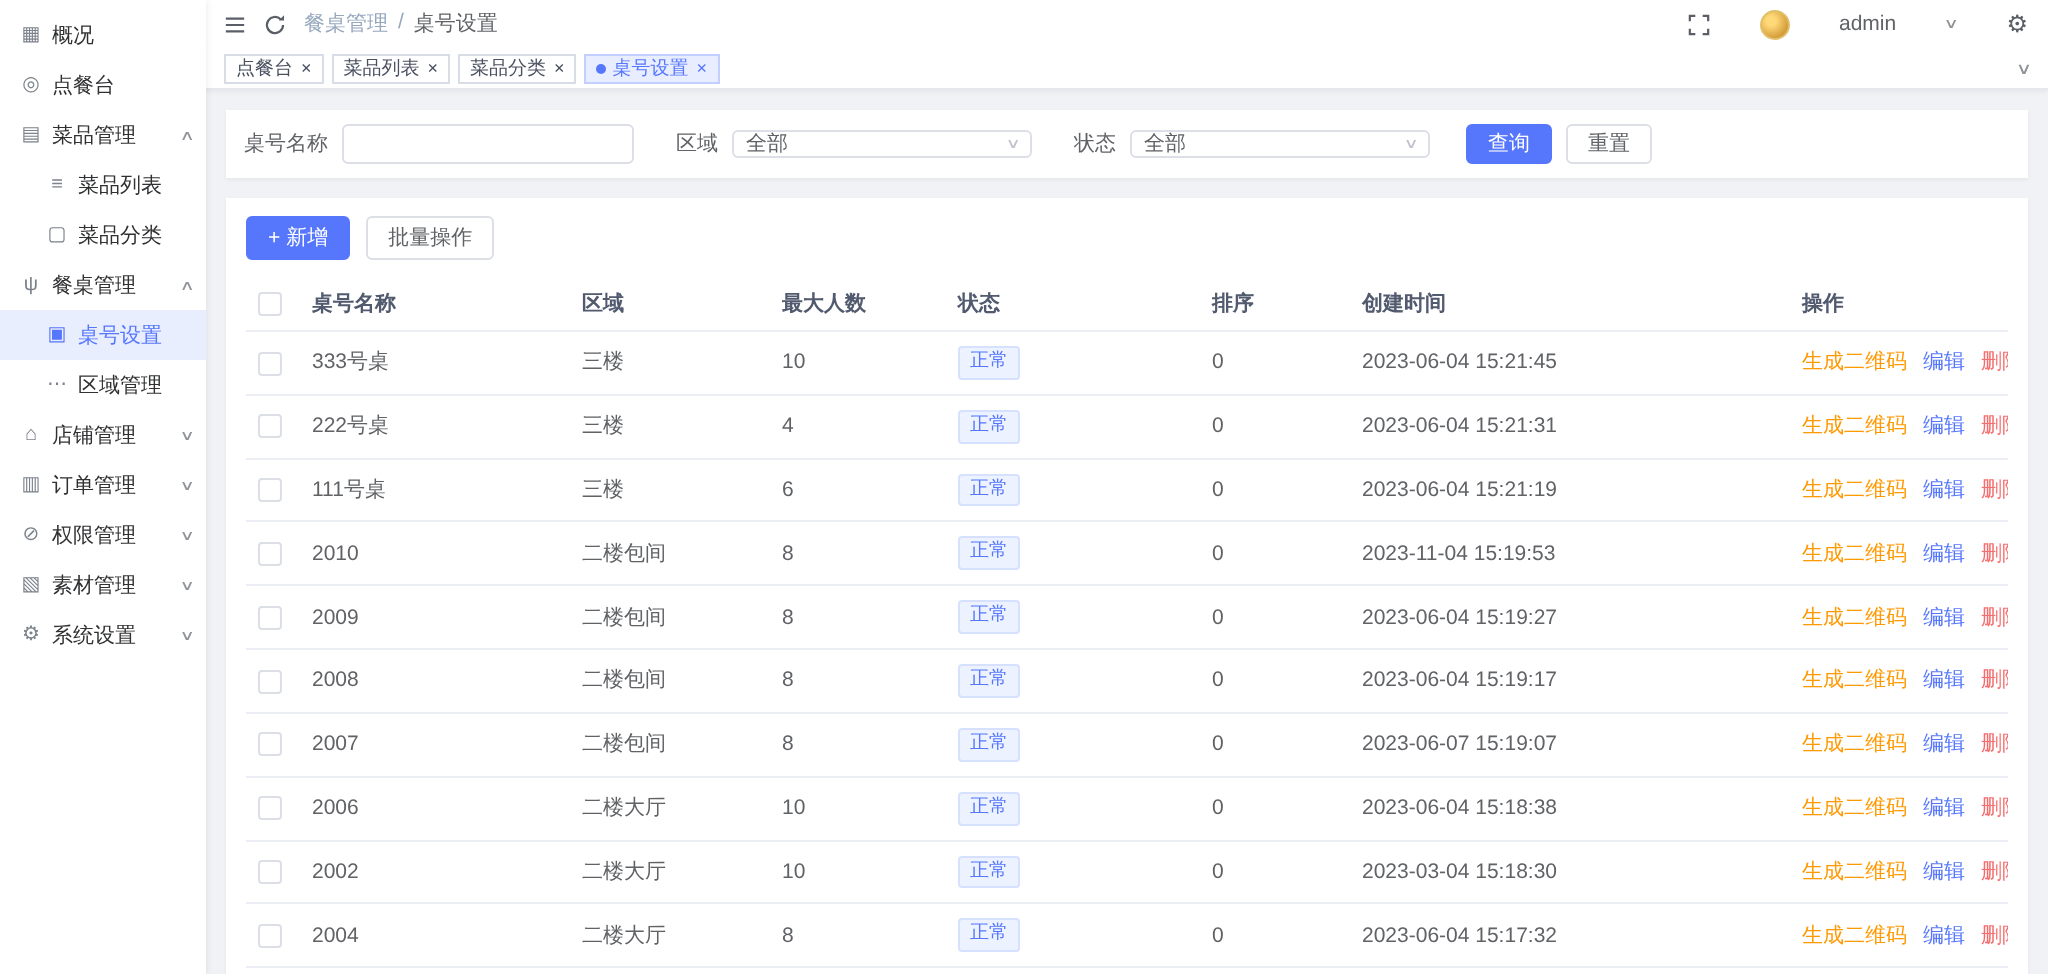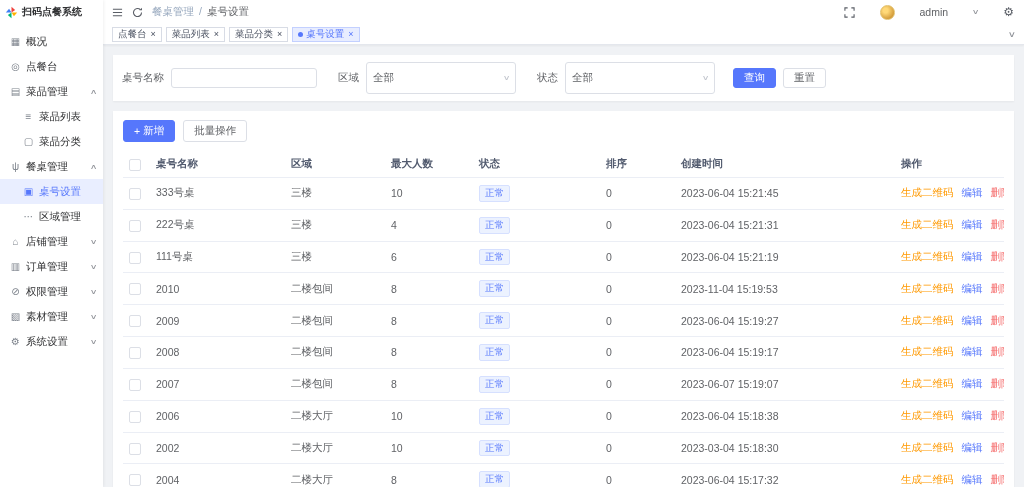--- a/index.html
+++ b/index.html
@@ -55,21 +55,21 @@
 
   
   .content { flex: 1; padding: 10px; overflow: hidden; background: #f0f2f5; }
   .card { background: #fff; border-radius: 0; box-shadow: 0 1px 2px rgba(0,0,0,.05); }
   .filter-card { padding: 7px 9px; display: flex; align-items: center; gap: 7px; margin-bottom: 10px; }
   .f-label { color: #606266; }
   .f-label.ml { margin-left: 14px; }
   .f-input { width: 146px; height: 20px; border: 1px solid #dcdfe6; border-radius: 3px;
              font-size: 10.5px; padding: 0 6px; color: #606266; outline: none;
              font-family: inherit; background: #fff; }
-  .f-select { width: 150px; height: 32px; border: 1px solid #dcdfe6; border-radius: 3px;
+  .f-select { width: 150px; height: 14px; border: 1px solid #dcdfe6; border-radius: 3px;
               display: flex; align-items: center; justify-content: space-between;
               padding: 0 6px; color: #606266; cursor: pointer; background: #fff; }
   .sel-arrow { color: #c0c4cc; font-size: 7px; transform: scaleX(1.5); }
   .btn { height: 20px; padding: 0 10px; border-radius: 3px; font-size: 10.5px;
          display: inline-flex; align-items: center; gap: 3px; cursor: pointer;
          border: 1px solid #dcdfe6; background: #fff; color: #606266; font-family: inherit; }
   .btn-primary { background: var(--primary, #5677fc); border-color: var(--primary, #5677fc); color: #fff; }
   .ml10 { margin-left: 11px; }
 
   .table-card { padding: 9px 10px 0 10px; }
@@ -90,29 +90,20 @@
   .link-qr { color: var(--warning, #ff9900); }
   .link-edit { color: var(--primary, #5677fc); }
   .link-del { color: var(--danger, #f56c6c); }
 </style>
 </head>
 <body>
 
 <div class="app">
 
   <aside class="sidebar">
-    <div class="logo">
-      <svg width="13" height="13" viewBox="0 0 16 16">
-        <path d="M8 1 L12.5 5 L8 8 Z" fill="#f0413c"></path>
-        <path d="M15 8 L11 12.5 L8 8 Z" fill="#ffb000"></path>
-        <path d="M8 15 L3.5 11 L8 8 Z" fill="#00b578"></path>
-        <path d="M1 8 L5 3.5 L8 8 Z" fill="#3f7ef7"></path>
-      </svg>
-      <span class="logo-title">扫码点餐系统</span>
-    </div>
     <nav class="nav">
         <div class="nav-item">
           <span class="nav-icon">▦</span>
           <span class="nav-label">概况</span>
         </div>
         <div class="nav-item">
           <span class="nav-icon">◎</span>
           <span class="nav-label">点餐台</span>
         </div>
         <div class="nav-item">

